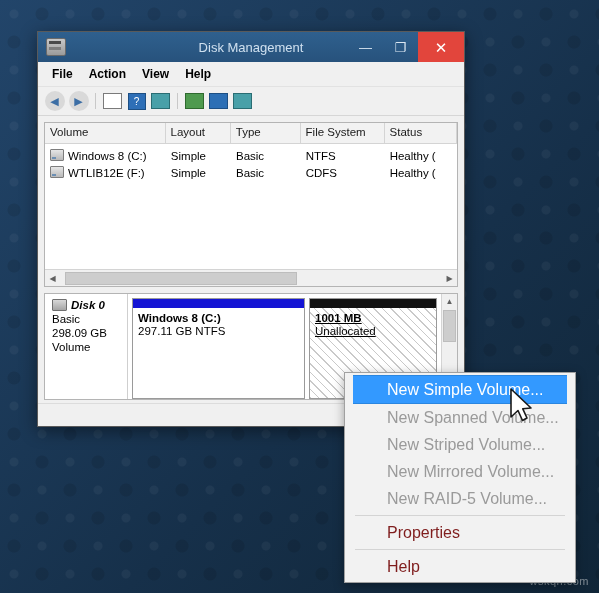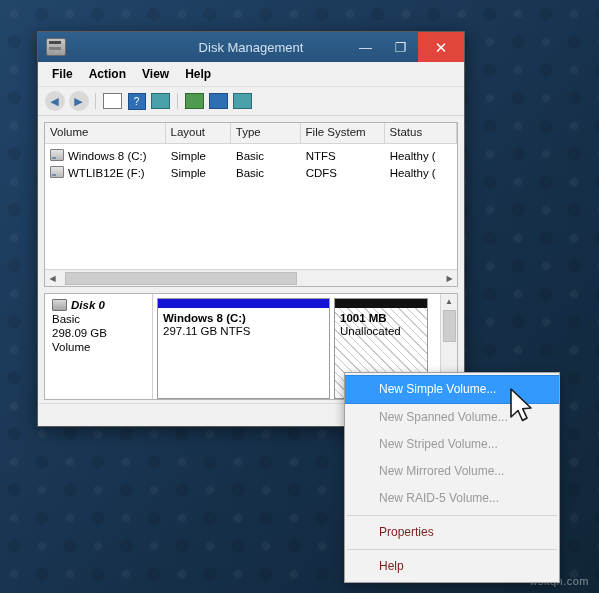--- a/index.html
+++ b/index.html
@@ -307,21 +307,21 @@
     box-sizing: border-box;
     overflow: hidden;
   }
   .part .bar { height: 9px; }
   .part .body { padding: 4px 5px; }
   .part .l1 { font-weight: bold; }
   .part .l2 { margin-top: 1px; }
   .part .l3 { margin-top: 1px; }
   #part-c { width: 173px; }
   #part-c .bar { background: #1414d4; }
-  #part-u { width: 94px; }
+  #part-u { width: 128px; text-decoration: underline; }
   #part-u .bar { background: #111111; }
   #part-u .body {
     height: 100%;
     background-color: #ffffff;
     background-image: repeating-linear-gradient(45deg, #c9c9c9 0 1px, rgba(0,0,0,0) 1px 6px);
   }
   #disk-scroll {
     width: 16px;
     background: #f0f0f0;
     border-left: 1px solid #d4d4d4;
@@ -362,22 +362,22 @@
 
   
   #context-menu {
     position: absolute;
     left: 344px;
     top: 372px;
     width: 214px;
     background: #f2f2f2;
     border: 1px solid #a0a0a0;
     box-shadow: 0 3px 10px rgba(0,0,0,0.35);
-    padding: 2px 0;
-    font-size: 12px;
+    padding: 2px 8px;
+    font-size: 16px;
   }
   .cm-item {
     height: 27px;
     line-height: 27px;
     padding-left: 34px;
     color: #7f1d1d;
     white-space: nowrap;
   }
   .cm-item.disabled { color: #9a9a9a; }
   .cm-item.highlight {

